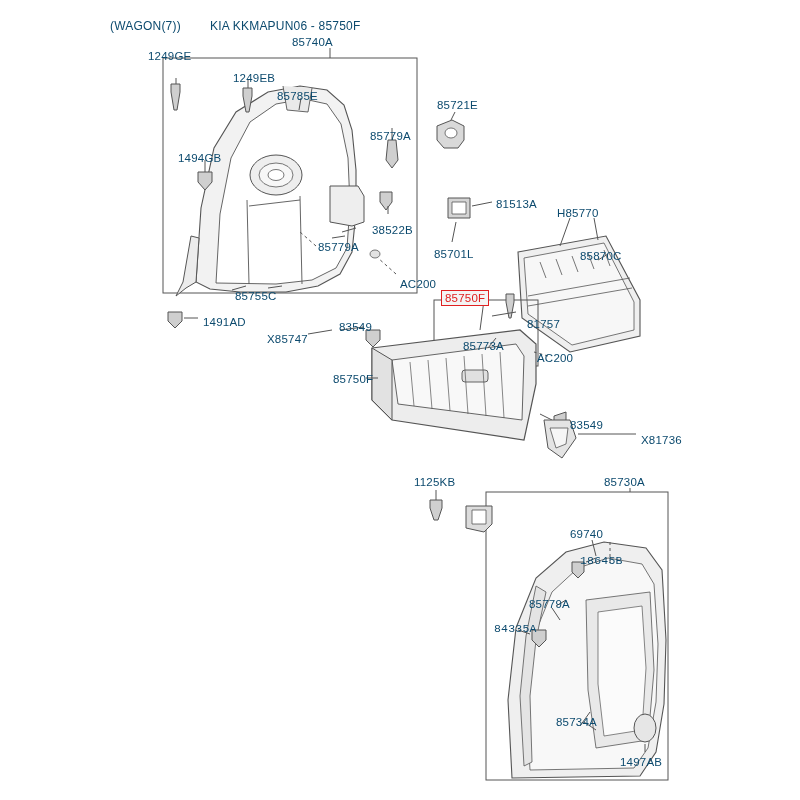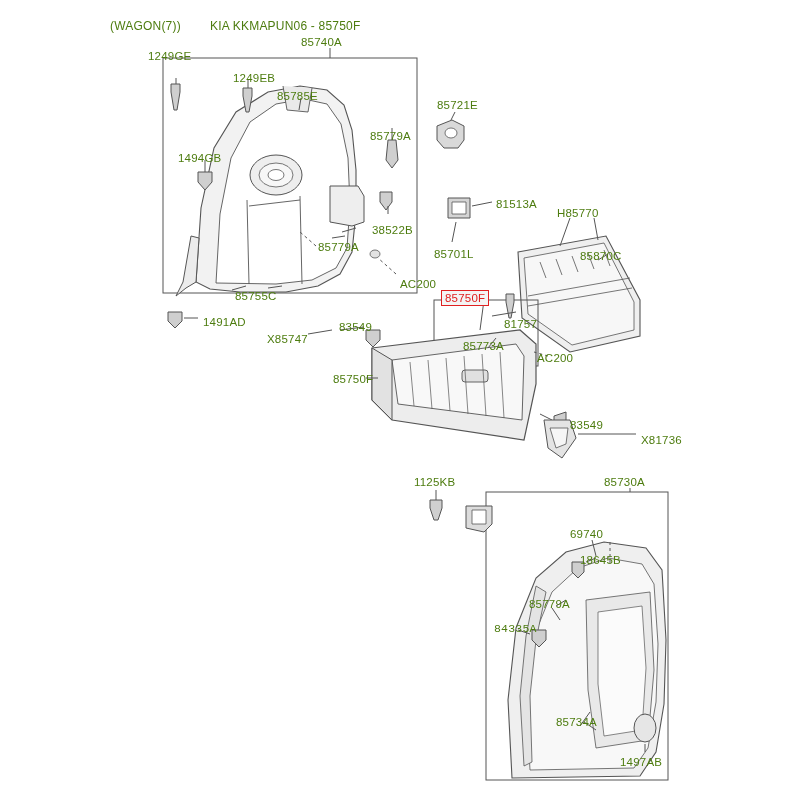--- a/index.html
+++ b/index.html
@@ -8,21 +8,21 @@
     background:#ffffff;
     font-family:"Liberation Sans", sans-serif;
     overflow:hidden;
     position:relative;
   }
   #stage{position:absolute;left:0;top:0;width:800px;height:800px;}
   svg{position:absolute;left:0;top:0;width:800px;height:800px;}
   .lbl{
     position:absolute;
     font-size:11.5px;
-    color:#4d7c0f;
+    color:#0c4a6e;
     white-space:nowrap;
     letter-spacing:0.2px;
   }
   .lbl.hdr{font-size:12px;}
   .lbl.highlight{
     color:#e02020;
     border:1px solid #e02020;
     background:#f4f4f4;
     padding:1px 3px;
     font-size:11.5px;
@@ -204,47 +204,47 @@
       <ellipse cx="645" cy="728" rx="11" ry="14" fill="#e6e6e6" stroke="#555555"></ellipse>
       <path d="M645 744 L645 752" stroke="#555555"></path>
     </g>
 
   </g>
 </svg>
 
 <div id="labels">
       <div class="lbl hdr" style="left: 110px; top: 19px;">(WAGON(7))</div>
       <div class="lbl hdr" style="left: 210px; top: 19px;">KIA KKMAPUN06 - 85750F</div>
-      <div class="lbl" style="left: 301px; top: 36px; text-align: center;">85740A</div>
+      <div class="lbl" style="left: 292px; top: 36px; text-align: center;">85740A</div>
       <div class="lbl" style="left: 148px; top: 50px;">1249GE</div>
       <div class="lbl" style="left: 233px; top: 72px;">1249EB</div>
       <div class="lbl" style="left: 277px; top: 90px;">85785E</div>
       <div class="lbl" style="left: 437px; top: 99px;">85721E</div>
       <div class="lbl" style="left: 370px; top: 130px;">85779A</div>
       <div class="lbl" style="left: 178px; top: 152px;">1494GB</div>
       <div class="lbl" style="left: 496px; top: 198px;">81513A</div>
       <div class="lbl" style="left: 557px; top: 207px;">H85770</div>
       <div class="lbl" style="left: 372px; top: 224px;">38522B</div>
       <div class="lbl" style="left: 580px; top: 250px;">85870C</div>
       <div class="lbl" style="left: 318px; top: 241px;">85779A</div>
       <div class="lbl" style="left: 434px; top: 248px;">85701L</div>
       <div class="lbl" style="left: 400px; top: 278px;">AC200</div>
       <div class="lbl" style="left: 235px; top: 290px;">85755C</div>
       <div class="lbl highlight" style="left: 441px; top: 290px;">85750F</div>
       <div class="lbl" style="left: 203px; top: 316px;">1491AD</div>
       <div class="lbl" style="left: 267px; top: 333px; text-align: center;">X85747</div>
       <div class="lbl" style="left: 339px; top: 321px;">83549</div>
-      <div class="lbl" style="left: 470px; top: 318px; padding-left: 34px;">81757</div>
+      <div class="lbl" style="left: 493px; top: 318px; padding-left: 34px;">81757</div>
       <div class="lbl" style="left: 463px; top: 340px;">85773A</div>
       <div class="lbl" style="left: 537px; top: 352px;">AC200</div>
       <div class="lbl" style="left: 333px; top: 373px;">85750F</div>
       <div class="lbl" style="left: 570px; top: 419px;">83549</div>
       <div class="lbl" style="left: 641px; top: 434px;">X81736</div>
       <div class="lbl" style="left: 414px; top: 476px;">1125KB</div>
       <div class="lbl" style="left: 604px; top: 476px;">85730A</div>
       <div class="lbl" style="left: 570px; top: 528px;">69740</div>
-      <div class="lbl" style="left: 580px; top: 554px;">18645B</div>
+      <div class="lbl" style="left: 580px; top: 554px; font-family: Liberation Mono, monospace;">18645B</div>
       <div class="lbl" style="left: 529px; top: 598px;">85779A</div>
       <div class="lbl" style="left: 494px; top: 622px; font-family: Liberation Mono, monospace;">84335A</div>
       <div class="lbl" style="left: 556px; top: 716px;">85734A</div>
       <div class="lbl" style="left: 620px; top: 756px;">1497AB</div>
     </div>
 </div>
 
 </body></html>

